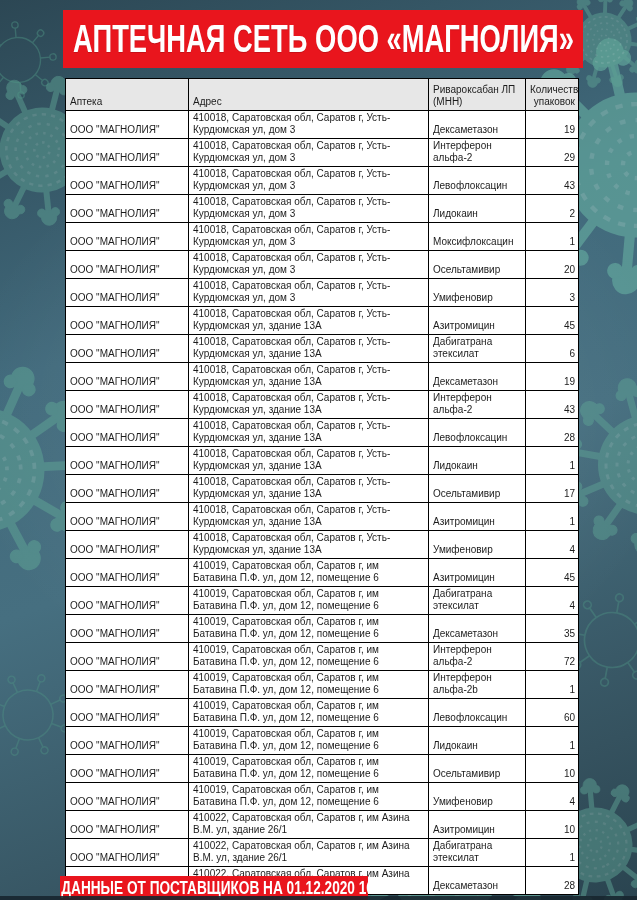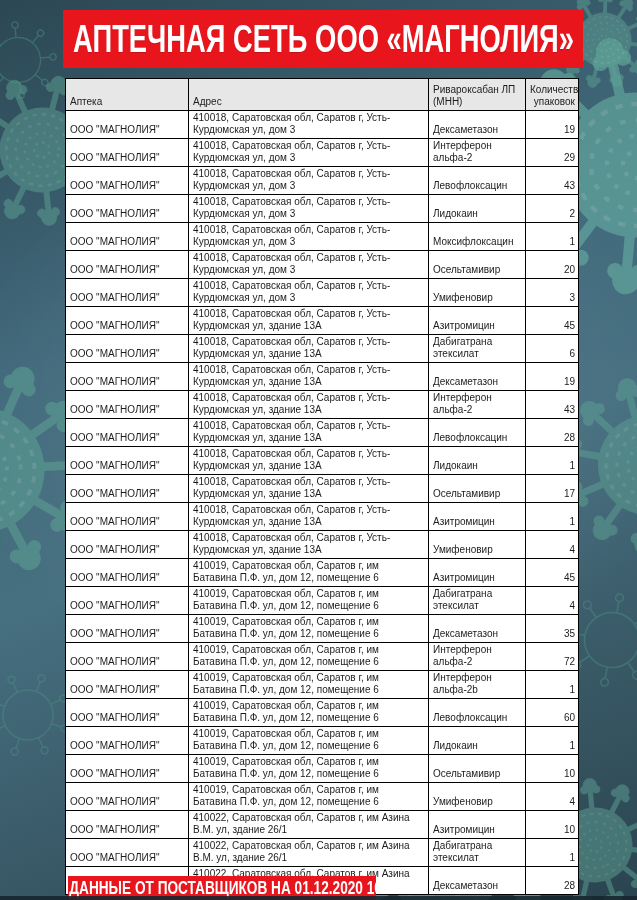--- a/index.html
+++ b/index.html
@@ -19,21 +19,21 @@
     z-index:2;display:flex;align-items:center;justify-content:center;
   }
   .title-banner{top:10px;}
   .title-banner span{
     display:inline-block;color:#fff;font-weight:700;font-size:36px;
     letter-spacing:0px;white-space:nowrap;
     transform:scaleX(.76) scaleY(1.08);
     text-shadow:0 1px 0 rgba(0,0,0,.15);
   }
   .footer-banner{
-    top:876px;left:68px;width:308px;height:24px;
+    top:876px;left:60px;width:308px;height:24px;
     justify-content:flex-start;
   }
   .footer-banner span{
     display:inline-block;color:#fff;font-weight:700;font-size:17.5px;
     white-space:nowrap;transform:scaleX(.78) scaleY(1.05);transform-origin:6px center;
   }
   .table-wrap{position:absolute;left:65px;top:78px;z-index:2;}
   table{
     border-collapse:collapse;table-layout:fixed;
     width:513px;background:#fff;

